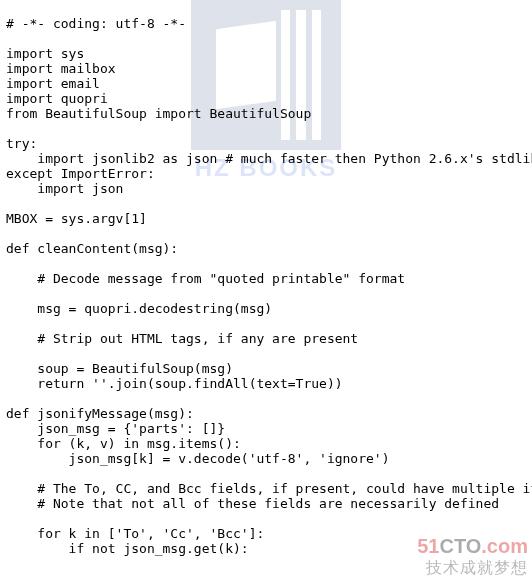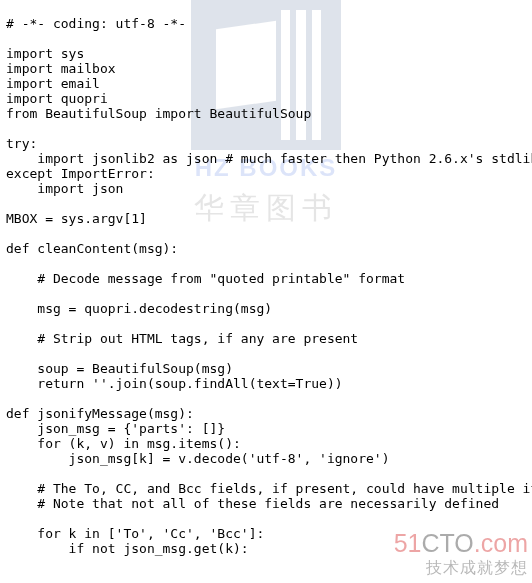--- a/index.html
+++ b/index.html
@@ -74,22 +74,22 @@
     position: absolute;
     bottom: 4px;
     right: 4px;
     text-align: right;
     pointer-events: none;
     z-index: 0;
     opacity: 0.35;
     font-family: Arial, sans-serif;
   }
   .wm-51 {
-    font-size: 25px;
-    font-weight: normal;
+    font-size: 20px;
+    font-weight: bold;
   }
   .wm-51 .five { color: #c00; }
   .wm-51 .cto { color: #111; }
   .wm-51 .com { color: #c00; }
   .wm-sub {
     font-size: 16px;
     color: #333;
     letter-spacing: 1px;
   }
   pre.code {
@@ -110,21 +110,20 @@
 <div class="watermark-top">
   <div class="wm-icon">
     <div class="book"></div>
     <div class="bars">
         <div></div>
         <div></div>
         <div></div>
       </div>
   </div>
   <div class="wm-hz">HZ BOOKS</div>
-  <div class="wm-cn">华章图书</div>
 </div>
 
 <div class="watermark-bottom">
   <div class="wm-51">
     <span class="five">51</span><span class="cto">CTO</span><span class="com">.com</span>
   </div>
   <div class="wm-sub">技术成就梦想</div>
 </div>
 
 <pre class="code" id="code-block"># -*- coding: utf-8 -*-

